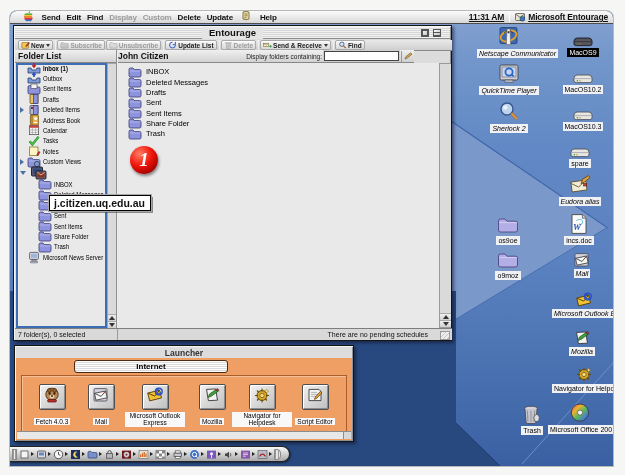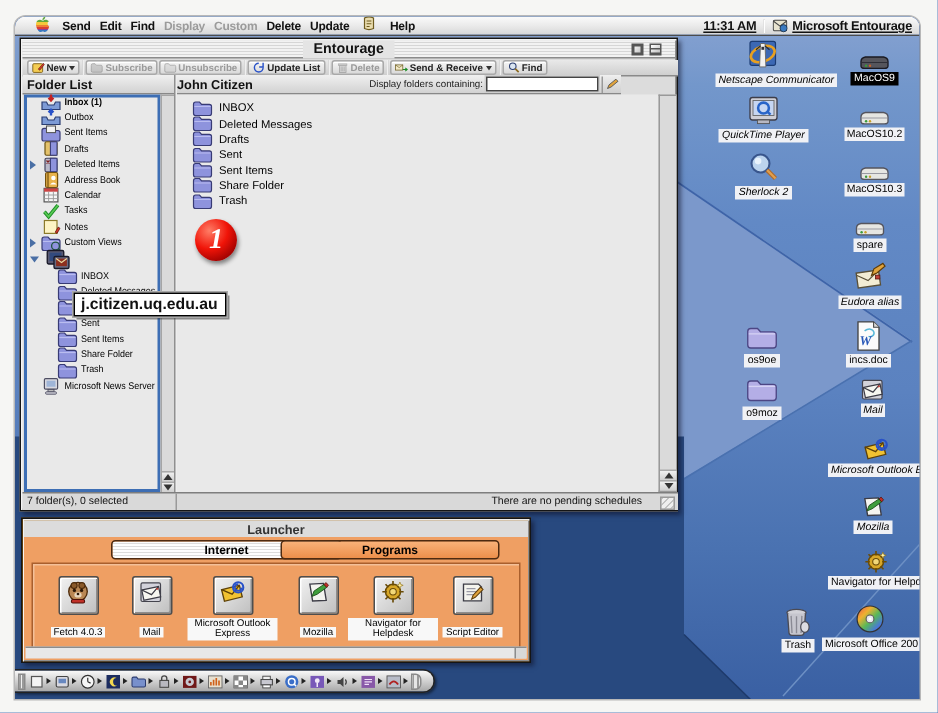--- a/index.html
+++ b/index.html
@@ -750,23 +750,20 @@
     <div class="callout">1</div>
   </div>
 
   <div class="window" id="launcher">
     <div class="titlebar">
       <span class="title">Launcher</span>
     </div>
     <div class="launch-body">
       <div class="ltab internet">
           <span>Internet</span>
-        </div>
-      <div class="ltab programs">
-          <span>Programs</span>
         </div>
       <div class="launch-area" id="launchArea">
           <div class="litem" style="left: 0px; top: 8px;"><div class="lbtn">
               <span class=""><svg width="18" height="18" viewBox="0 0 18 18">
                   <circle cx="9" cy="8.4" r="6.2" fill="#b98754" stroke="#4e2c0c" stroke-width="0.9"></circle>
                   <circle cx="6.4" cy="4.4" r="2" fill="#8a5a2a" stroke="#4e2c0c" stroke-width="0.7"></circle>
                   <circle cx="11.6" cy="4.4" r="2" fill="#8a5a2a" stroke="#4e2c0c" stroke-width="0.7"></circle>
                   <circle cx="6.6" cy="7.6" r="1.1" fill="#2a1606"></circle>
                   <circle cx="11.4" cy="7.6" r="1.1" fill="#2a1606"></circle>
                   <ellipse cx="9" cy="10.6" rx="2.4" ry="1.8" fill="#e8d6bc"></ellipse>

